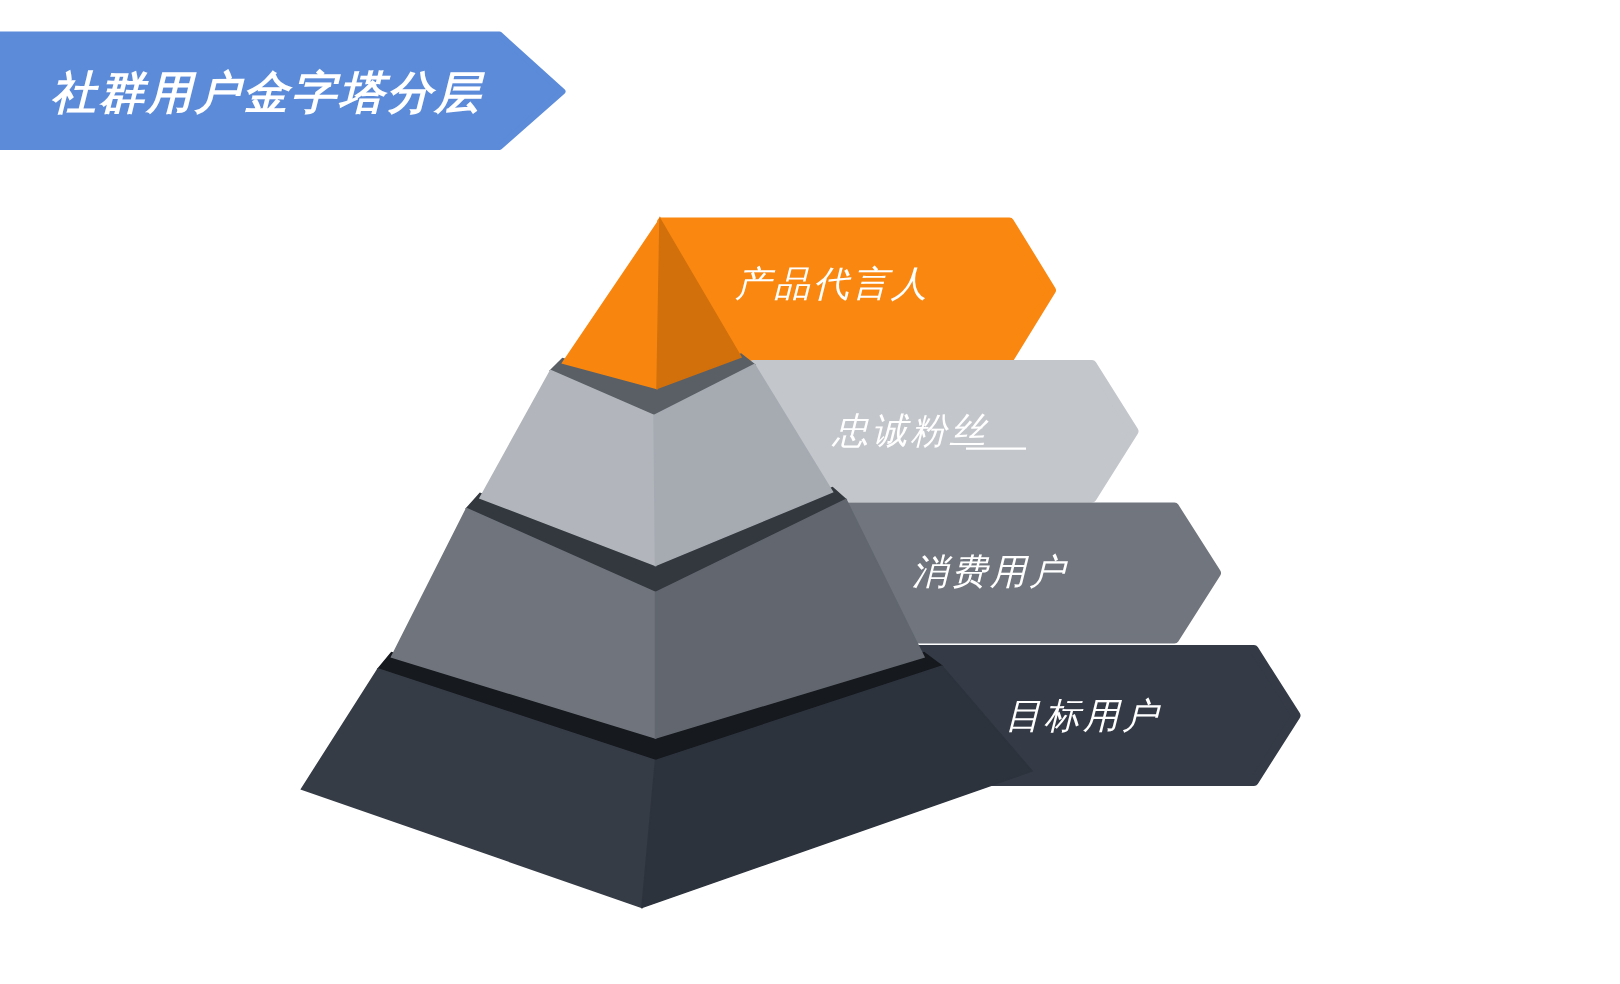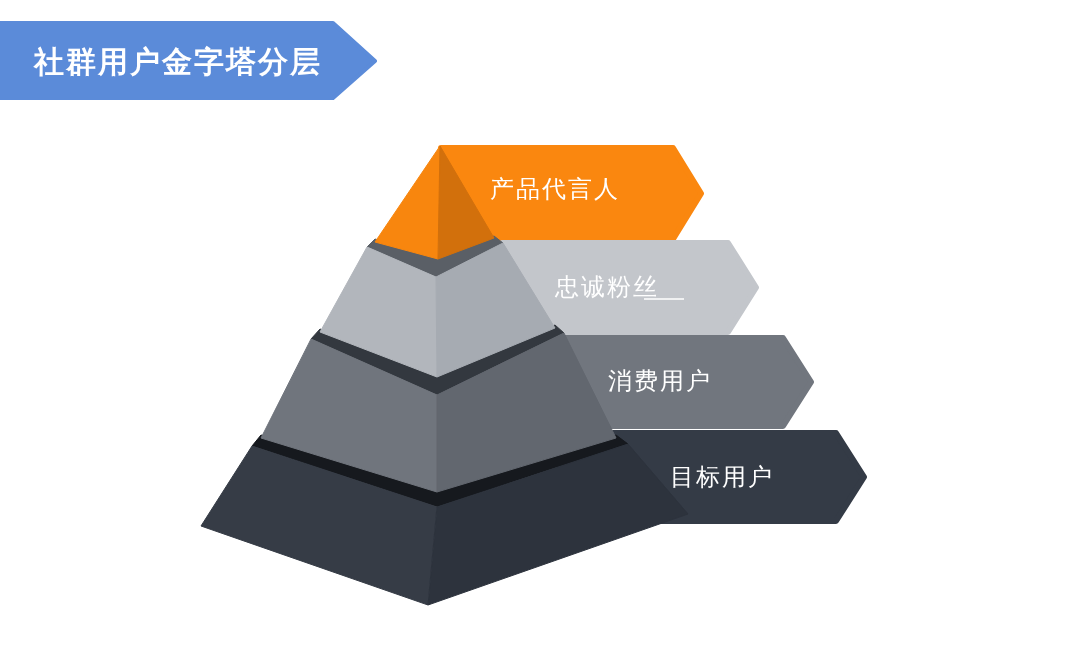--- a/index.html
+++ b/index.html
@@ -2,21 +2,21 @@
 <html><head>
 <meta charset="utf-8">
 <style>
   html, body { margin: 0; padding: 0; }
   body {
     width: 1080px; height: 656px;
     background: #ffffff;
     overflow: hidden;
     font-family: "Liberation Sans", "DejaVu Sans", sans-serif;
   }
-  #stage { position: relative; width: 892px; height: 656px; }
+  #stage { position: relative; width: 892px; height: 656px; font-style: italic; }
   svg { display: block; }
   .title-text {
     font-size: 30px;
     font-weight: bold;
     letter-spacing: 2px;
   }
   .tier-label {
     font-size: 24px;
     letter-spacing: 2px;
   }

